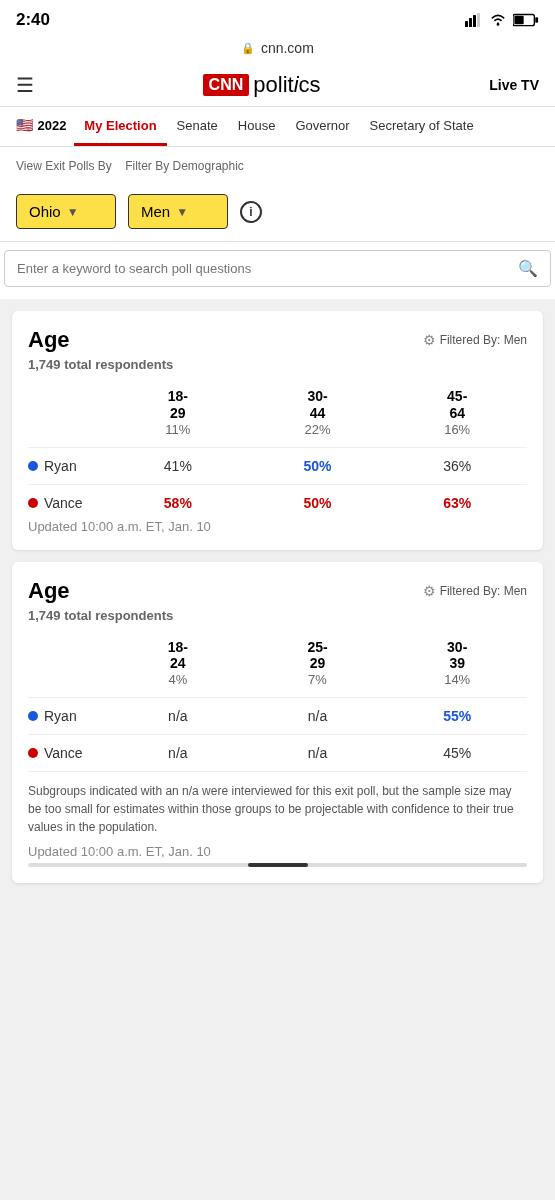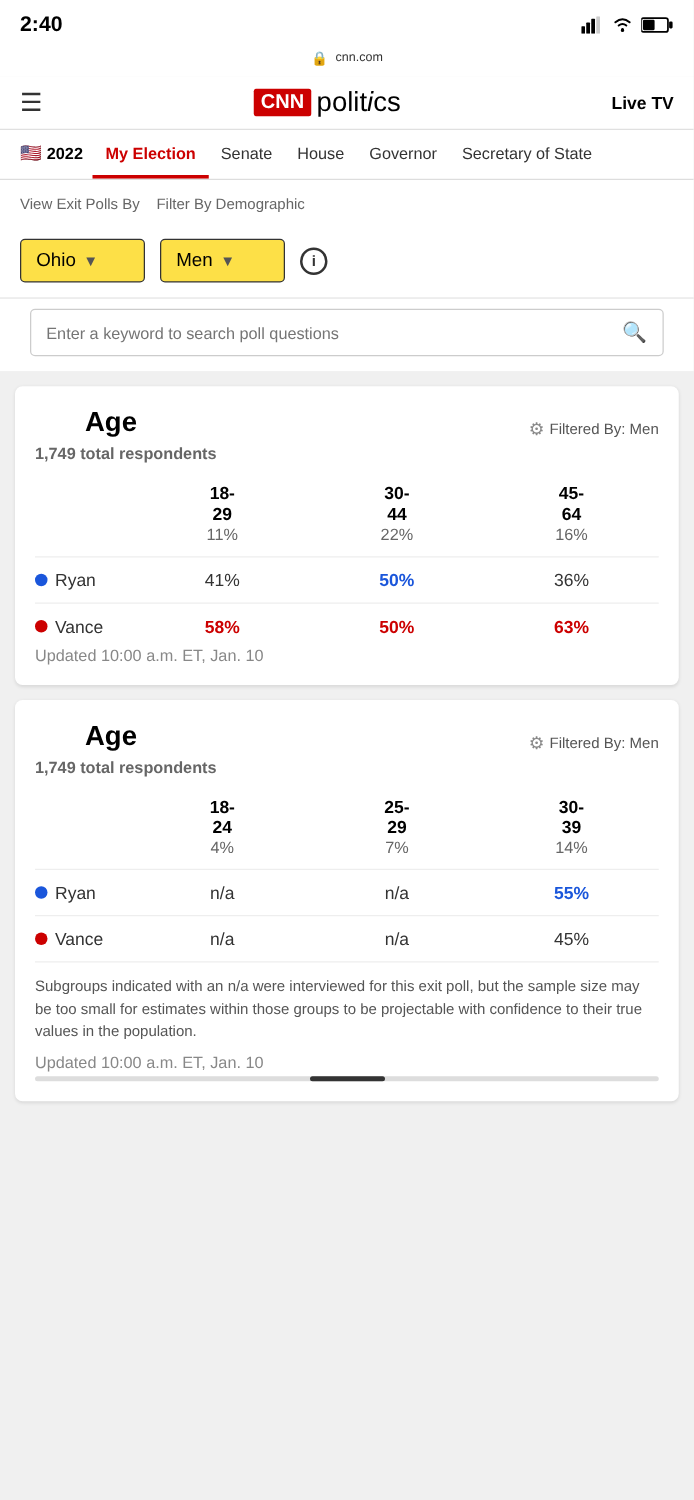--- a/index.html
+++ b/index.html
@@ -35,21 +35,21 @@
     
     .address-bar {
       background: white;
       display: flex;
       justify-content: center;
       align-items: center;
       padding: 4px 16px 8px;
       gap: 6px;
     }
     .address-url {
-      font-size: 10px;
+      font-size: 14px;
       color: #333;
     }
     .lock-icon { font-size: 11px; color: #666; }
 
     
     .nav-bar {
       background: white;
       display: flex;
       justify-content: space-between;
       align-items: center;
@@ -162,21 +162,21 @@
       justify-content: center;
       font-size: 12px;
       font-weight: 700;
       color: #333;
       cursor: pointer;
     }
 
     
     .search-bar-container {
       background: white;
-      padding: 8px 24px 12px;
+      padding: 8px 4px 12px;
     }
     .search-bar {
       display: flex;
       align-items: center;
       border: 1.5px solid #ccc;
       border-radius: 4px;
       padding: 8px 12px;
       gap: 8px;
     }
     .search-input {
@@ -202,23 +202,22 @@
     .poll-card {
       background: white;
       border-radius: 6px;
       padding: 16px;
       box-shadow: 0 1px 3px rgba(0,0,0,0.1);
     }
 
     .card-header {
       display: flex;
       justify-content: space-between;
-      align-items: flex-end;
+      align-items: center;
       margin-bottom: 4px;
-      margin-left: 40px;
     }
     .card-title {
       font-size: 22px;
       font-weight: 700;
       color: #000;
     }
     .filtered-by {
       display: flex;
       align-items: center;
       gap: 4px;

